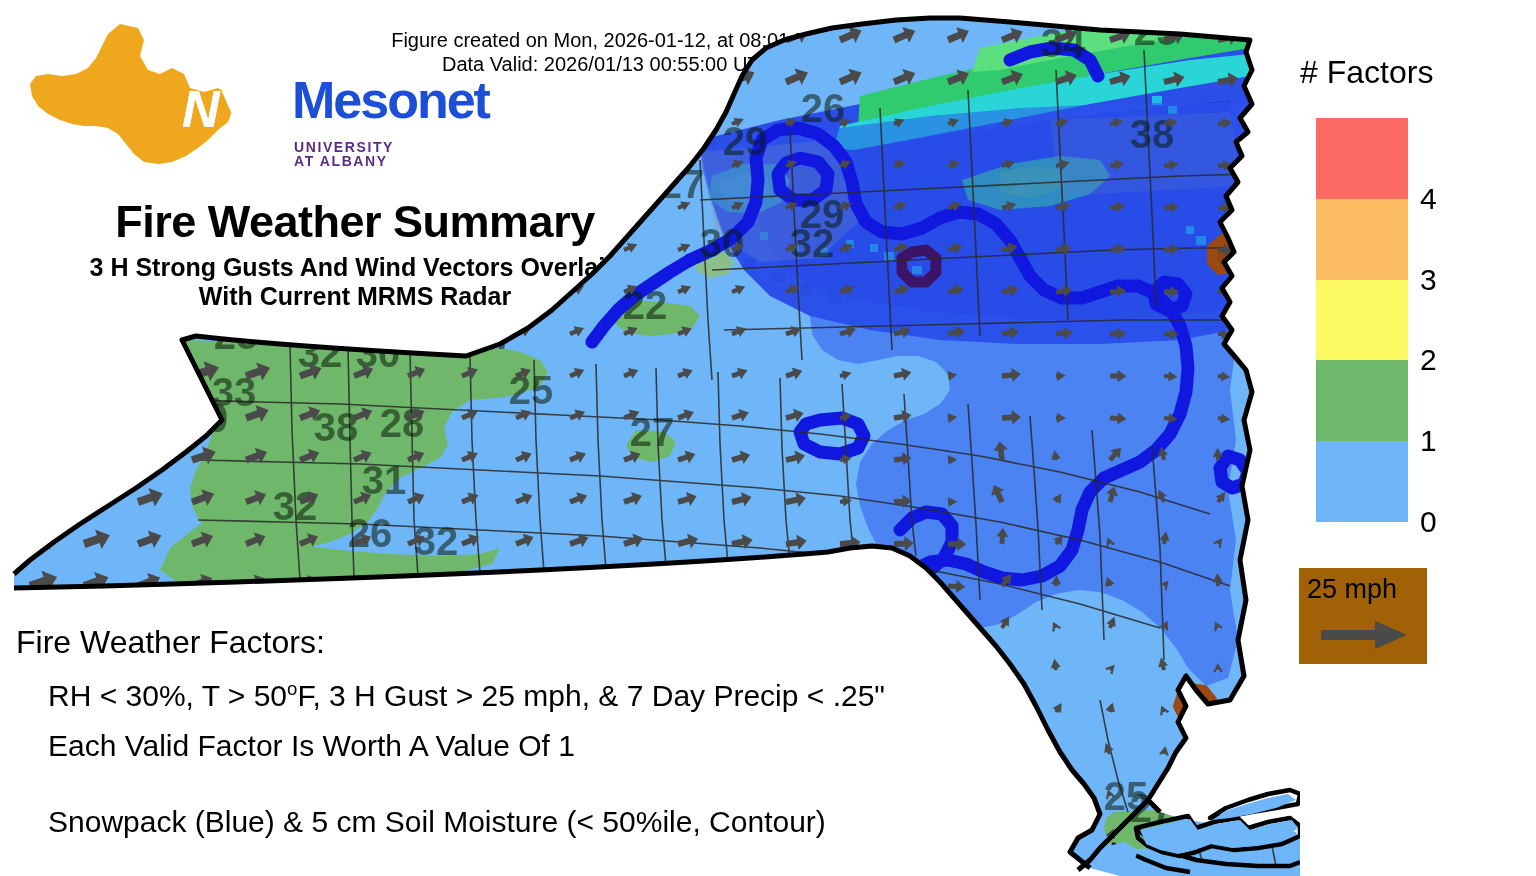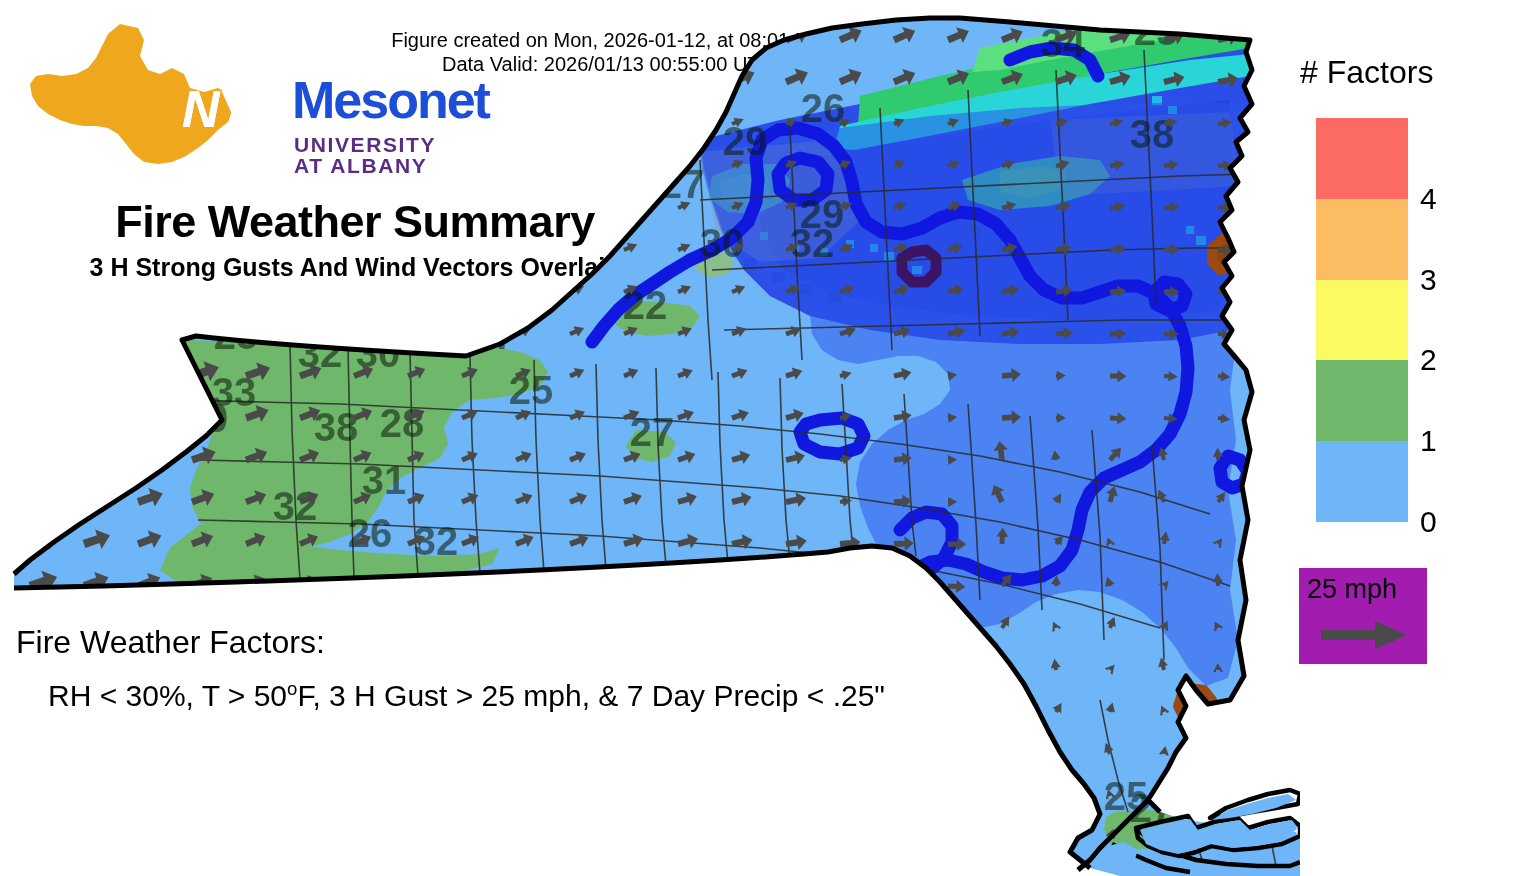--- a/index.html
+++ b/index.html
@@ -9,21 +9,21 @@
 
   
   #logo{position:absolute;left:22px;top:22px;width:360px;height:145px;}
   #logo svg{position:absolute;left:0;top:0;}
   .logo-nys{position:absolute;left:160px;top:55px;font-size:52px;font-weight:bold;
             font-family:"Liberation Sans","DejaVu Sans",sans-serif;
             color:#ffffff;letter-spacing:-2px;font-style:italic;
             text-shadow:0 0 0 #fff;line-height:1;margin-top:6px;}
   .logo-meso{position:absolute;left:270px;top:52px;font-size:52px;font-weight:bold;
              color:#1d4ed8;letter-spacing:-2px;line-height:1;}
-  .logo-sub{position:absolute;left:272px;top:112px;font-size:21px;font-weight:bold;
+  .logo-sub{position:absolute;left:272px;top:118px;font-size:14px;font-weight:bold;
             color:#5B2C83;letter-spacing:1.6px;line-height:1;}
 
   
   #stamp{position:absolute;left:358px;top:28px;width:500px;text-align:center;
          font-size:20px;line-height:1.22;}
 
   
   #title-main{position:absolute;left:30px;top:196px;width:650px;text-align:center;
               font-size:45px;font-weight:bold;letter-spacing:-0.5px;}
   #title-sub{position:absolute;left:30px;top:253px;width:650px;text-align:center;
@@ -38,21 +38,21 @@
 
   
   #cb-title{position:absolute;left:1300px;top:38px;font-size:32px;margin-top:16px;}
   #cbar{position:absolute;left:1316px;top:118px;width:92px;height:404px;}
   .cb-band{width:100%;}
   #cb-labels{position:absolute;left:1420px;top:118px;height:404px;width:50px;}
   .cb-lab{position:absolute;font-size:30px;line-height:1;transform:translateY(-50%);}
 
   
   #windkey{position:absolute;left:1299px;top:568px;width:128px;height:96px;
-           background:#a21caf;}
+           background:#a16207;}
   #windkey .wk-text{position:absolute;left:8px;top:6px;font-size:27px;}
   #windkey .wk-arrow{position:absolute;left:20px;top:50px;}
 
   
   #map{position:absolute;left:0px;top:0px;width:1300px;height:876px;}
 </style>
 </head>
 <body>
 
 <div id="logo">
@@ -69,20 +69,21 @@
 </div>
 
 <div id="stamp">
   <div>Figure created on Mon, 2026-01-12, at 08:01 PM</div>
   <div>Data Valid: 2026/01/13 00:55:00 UTC</div>
 </div>
 
 <div id="title-main">Fire Weather Summary</div>
 <div id="title-sub">
   <div>3 H Strong Gusts And Wind Vectors Overlaid</div>
+  <div>With Current MRMS Radar</div>
 </div>
 
 <svg id="map" viewBox="0 0 1300 876">
   <defs>
 
     <clipPath id="clipNY">
       <path d="M960 18 L1010 22 L1100 30 L1180 34 L1250 40 L1246 52 L1252 70 L1244 86
                L1252 104 L1240 118 L1248 132 L1236 142 L1242 156 L1230 168 L1238 182
                L1226 196 L1232 210 L1220 222 L1228 238 L1234 252 L1224 262 L1232 276
                L1222 288 L1230 302 L1222 316 L1232 330 L1224 344 L1236 358 L1246 370
@@ -887,14 +888,16 @@
 <div id="windkey">
   <div class="wk-text">25 mph</div>
   <svg class="wk-arrow" width="92" height="34" viewBox="0 0 92 34">
     <path d="M2 12 L56 12 L56 3 L88 17 L56 31 L56 22 L2 22 Z" fill="#4A4A4A"></path>
   </svg>
 </div>
 
 <div id="footer">
   <div class="f-head">Fire Weather Factors:</div>
   <div class="f-line"><span>RH &lt; 30%, T &gt; 50</span><sup>o</sup><span>F, 3 H Gust &gt; 25 mph, &amp; 7 Day Precip &lt; .25"</span></div>
+  <div class="f-line">Each Valid Factor Is Worth A Value Of 1</div>
   <div class="f-gap"></div>
+  <div class="f-line">Snowpack (Blue) &amp; 5 cm Soil Moisture (&lt; 50%ile, Contour)</div>
 </div>
 
 </body></html>

